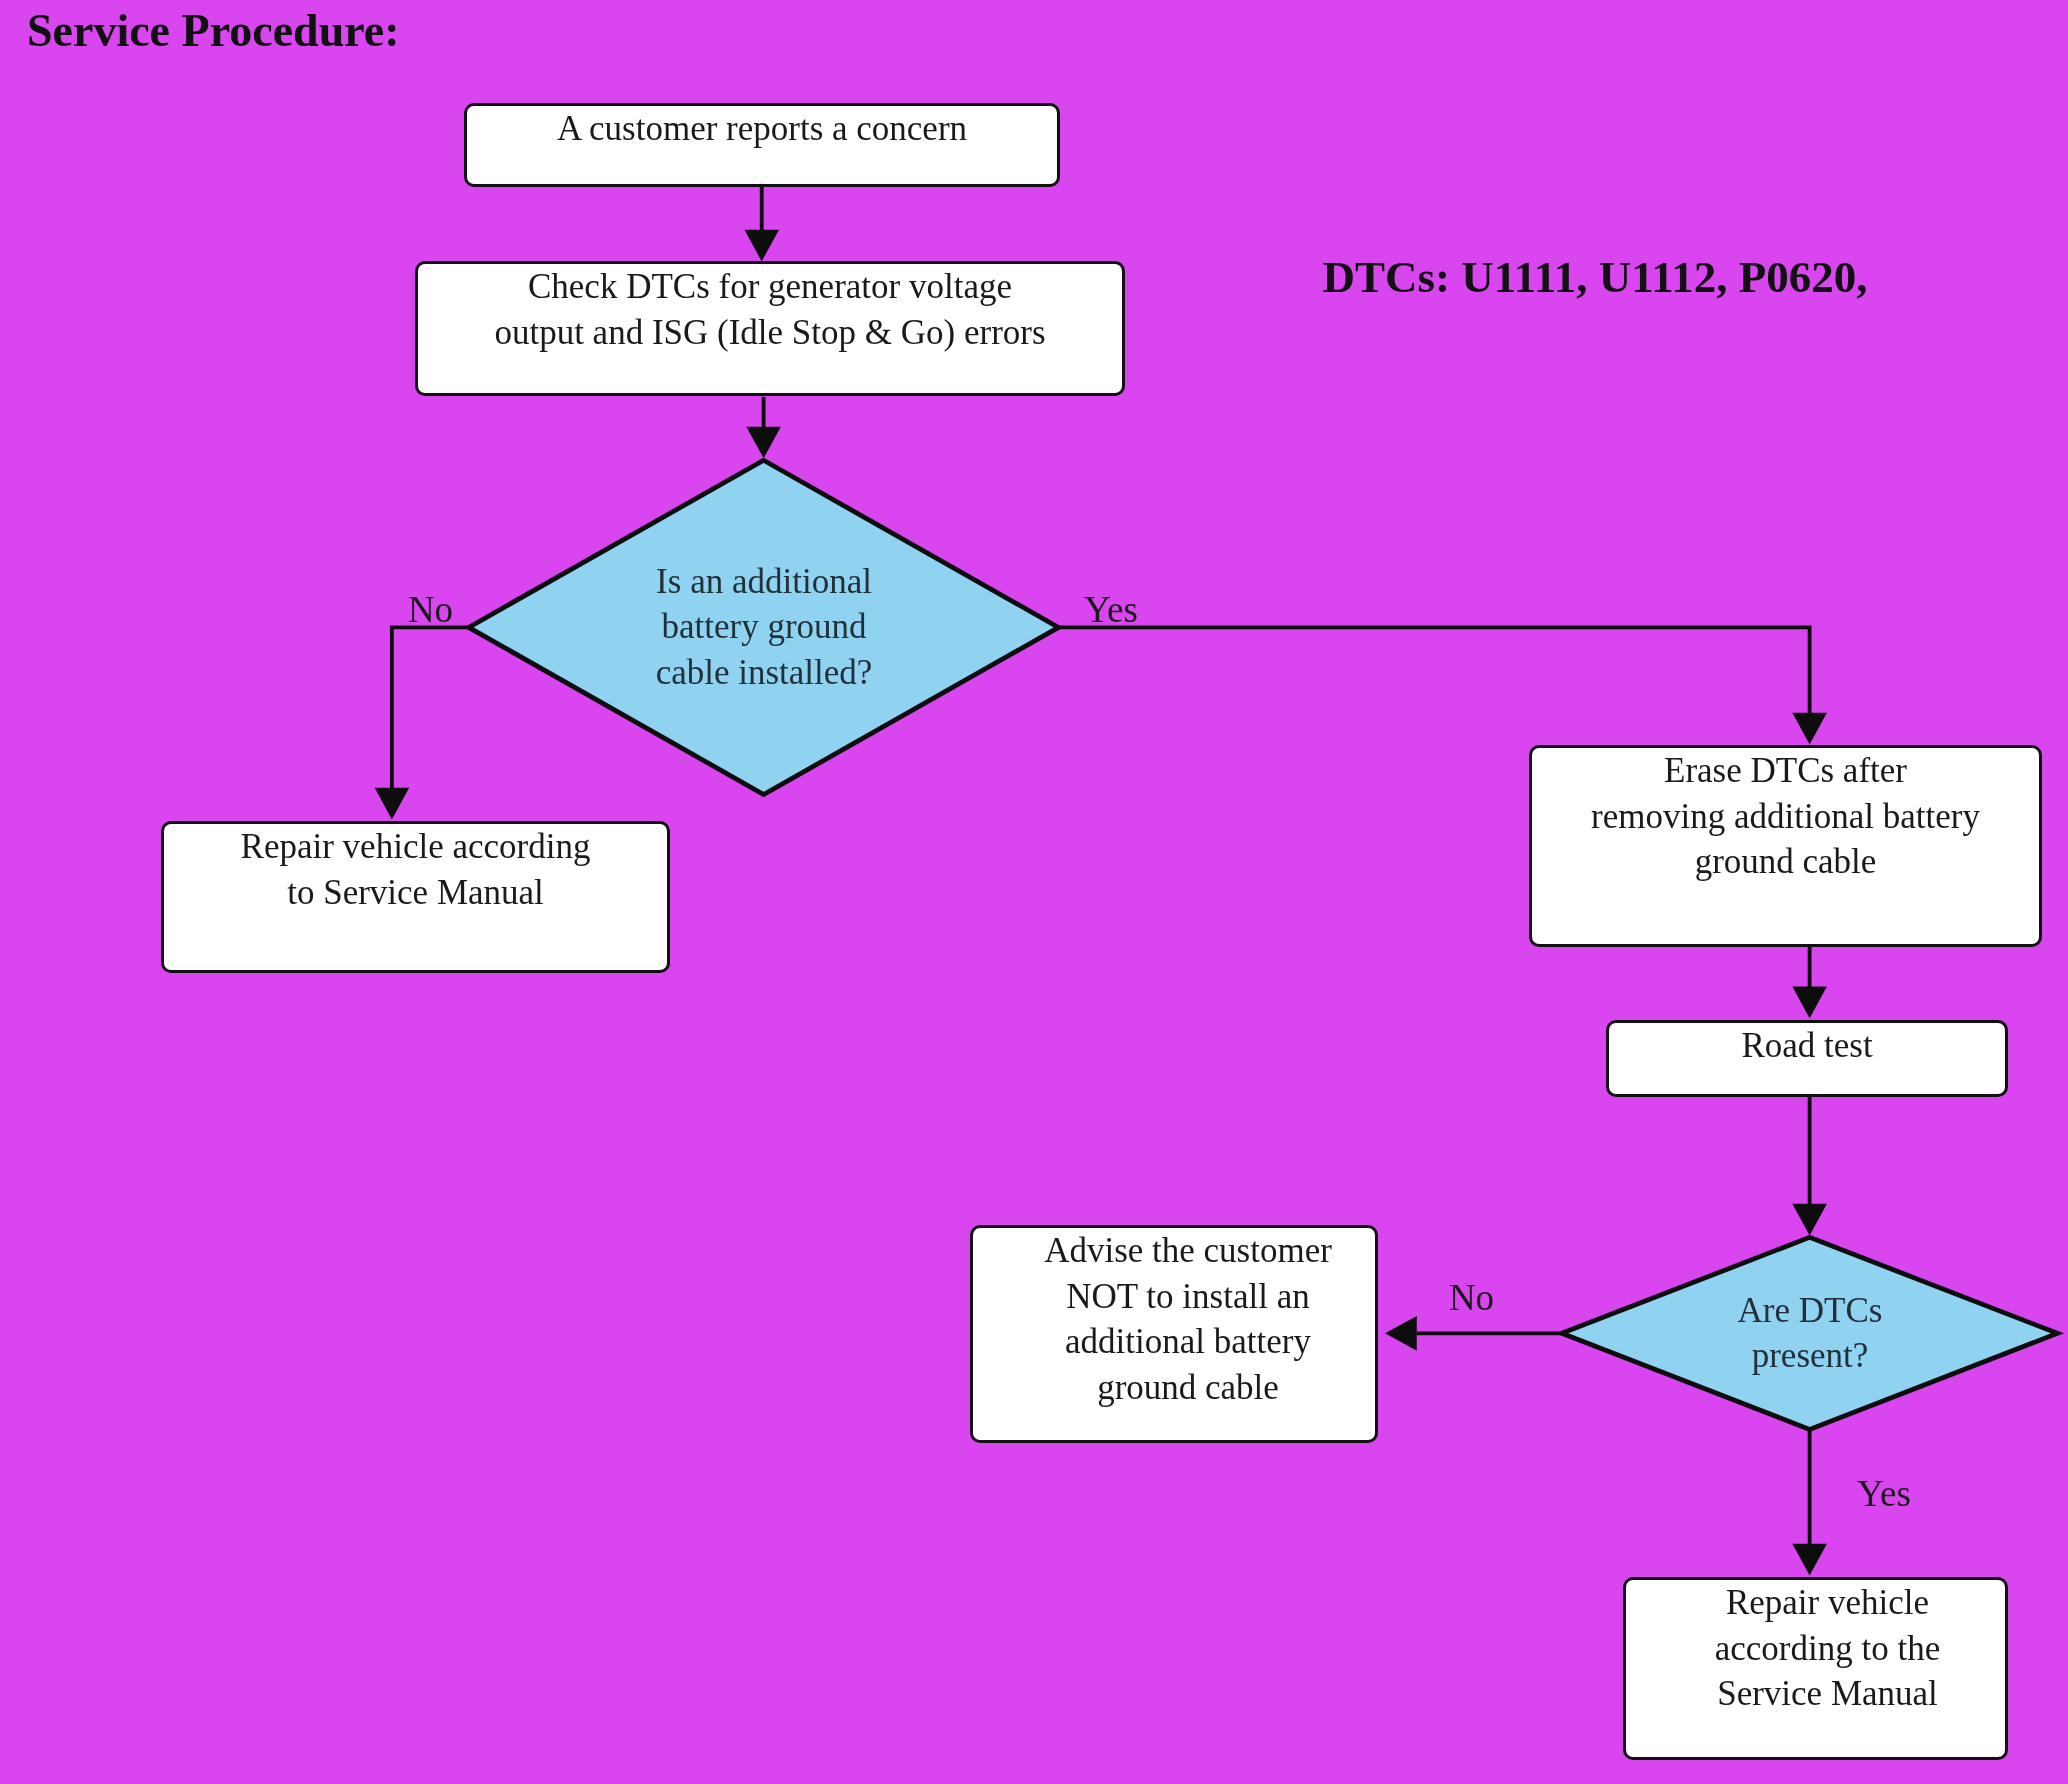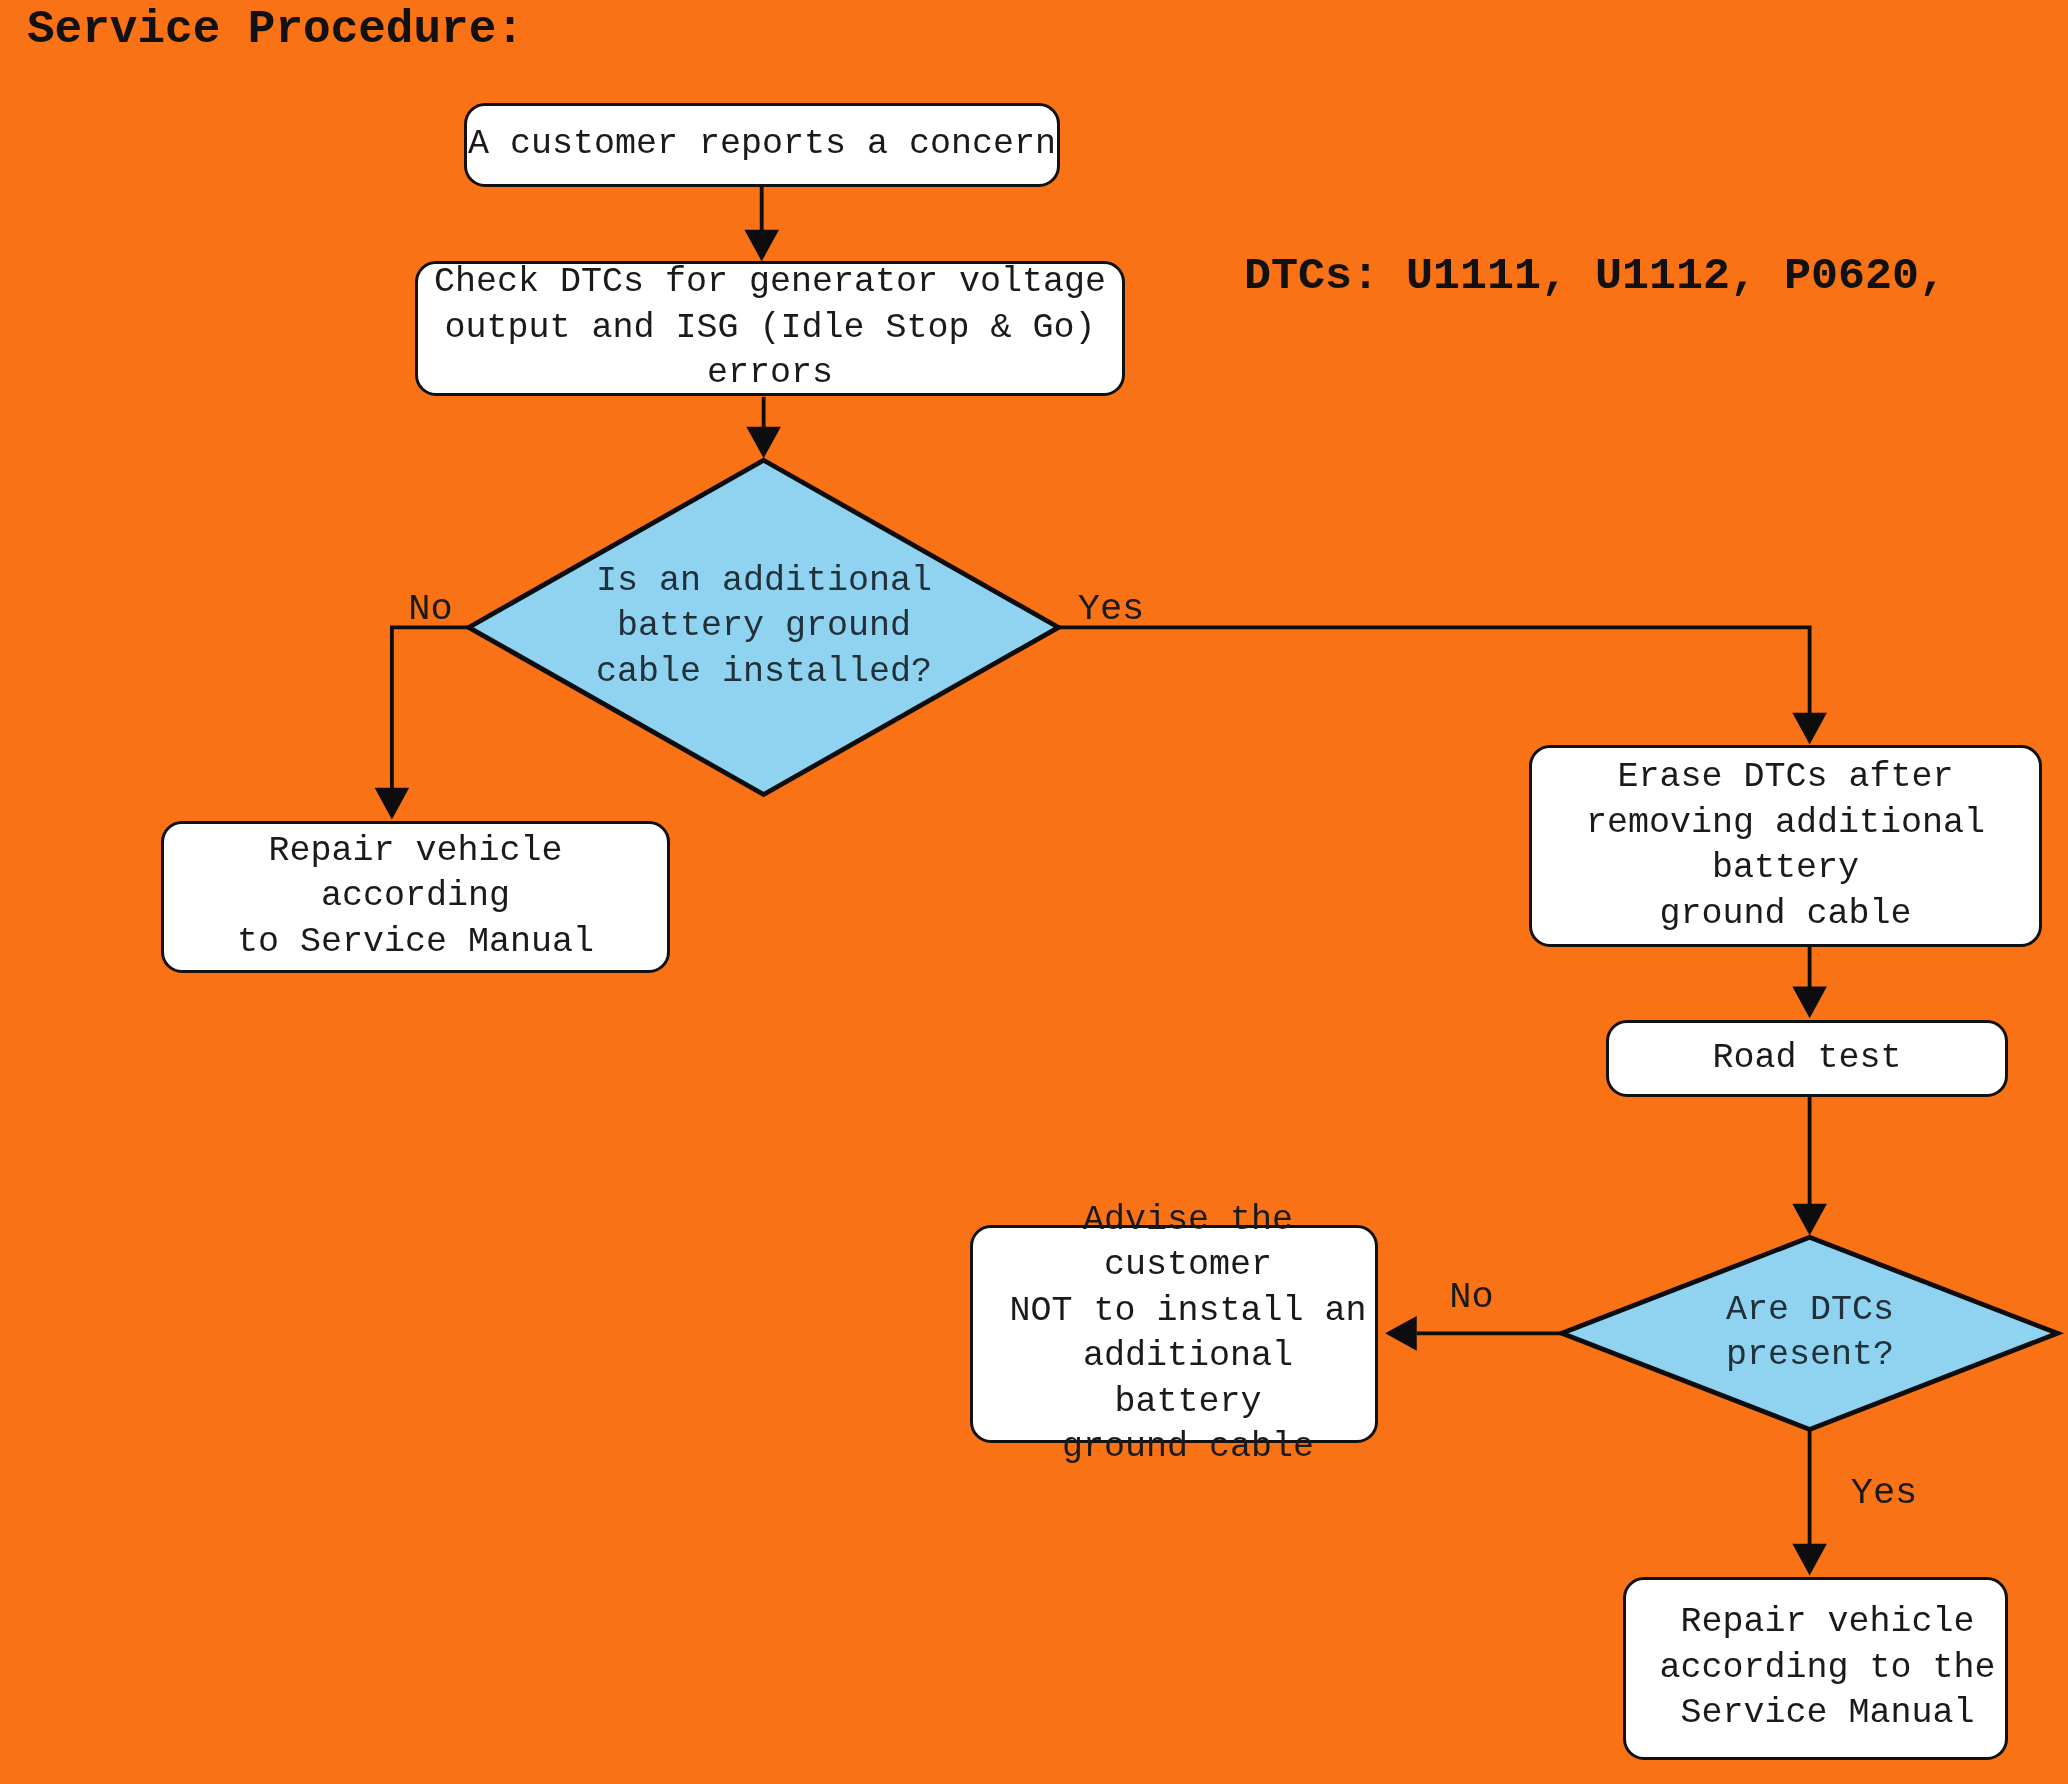--- a/index.html
+++ b/index.html
@@ -1,21 +1,21 @@
 <!DOCTYPE html>
 <html><head>
 <meta charset="utf-8">
 <style>
   html, body { margin: 0; padding: 0; background: #ffffff; }
   .stage {
     position: relative;
     width: 2068px;
     height: 1784px;
-    background: #f97316;
-    font-family: Liberation Mono, monospace;
+    background: #d946ef;
+    font-family: Liberation Serif, serif;
     overflow: hidden;
     color: #1a1a1a;
   }
   .wires {
     position: absolute;
     left: 0; top: 0;
     width: 2068px; height: 1784px;
   }
   .title {
     position: absolute;
@@ -33,25 +33,24 @@
     font-size: 45px;
     font-weight: bold;
     line-height: 1.38;
     color: #111111;
   }
   .node {
     position: absolute;
     box-sizing: border-box;
     background: #ffffff;
     border: 3.8px solid #111111;
-    border-radius: 21px;
+    border-radius: 10px;
     display: flex;
     flex-direction: column;
     align-items: center;
-    justify-content: center;
     text-align: center;
     font-size: 35px;
     line-height: 1.3;
     color: #1a1a1a;
   }
   .node-start        { left: 464px;  top: 103px;  width: 596px; height: 84px;  }
   .node-check-dtcs   { left: 415px;  top: 261px;  width: 710px; height: 135px; }
   .node-repair-left  { left: 161px;  top: 821px;  width: 509px; height: 152px; }
   .node-erase-dtcs   { left: 1529px; top: 745px;  width: 513px; height: 202px; }
   .node-road-test    { left: 1606px; top: 1020px; width: 402px; height: 77px;  }

